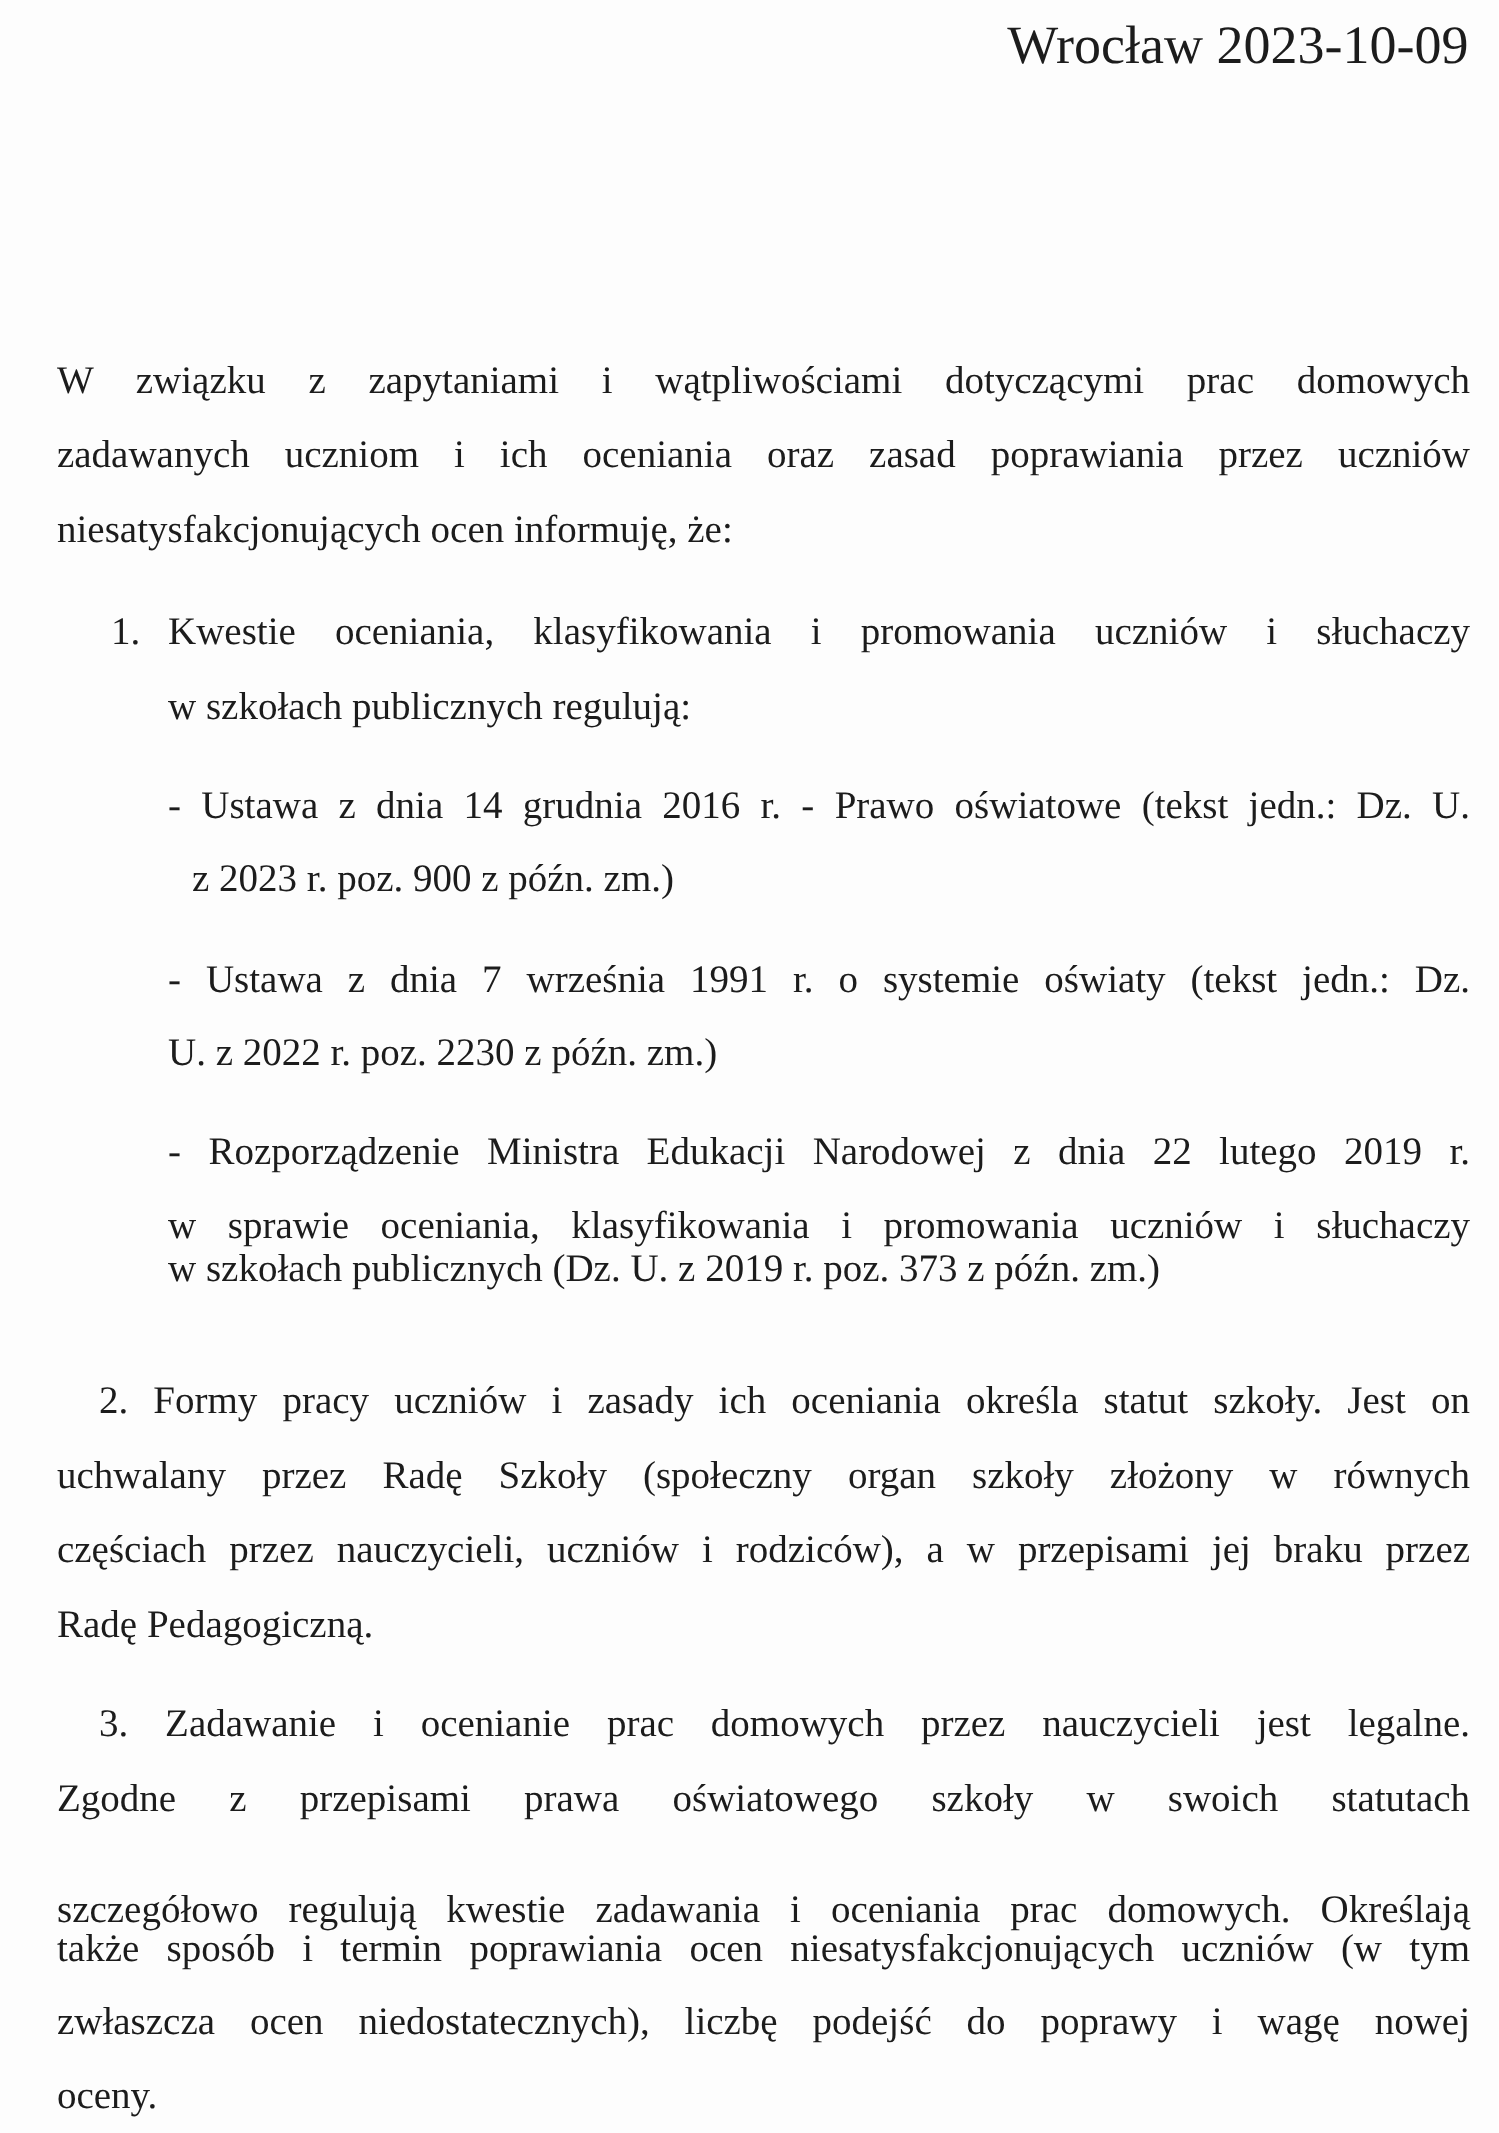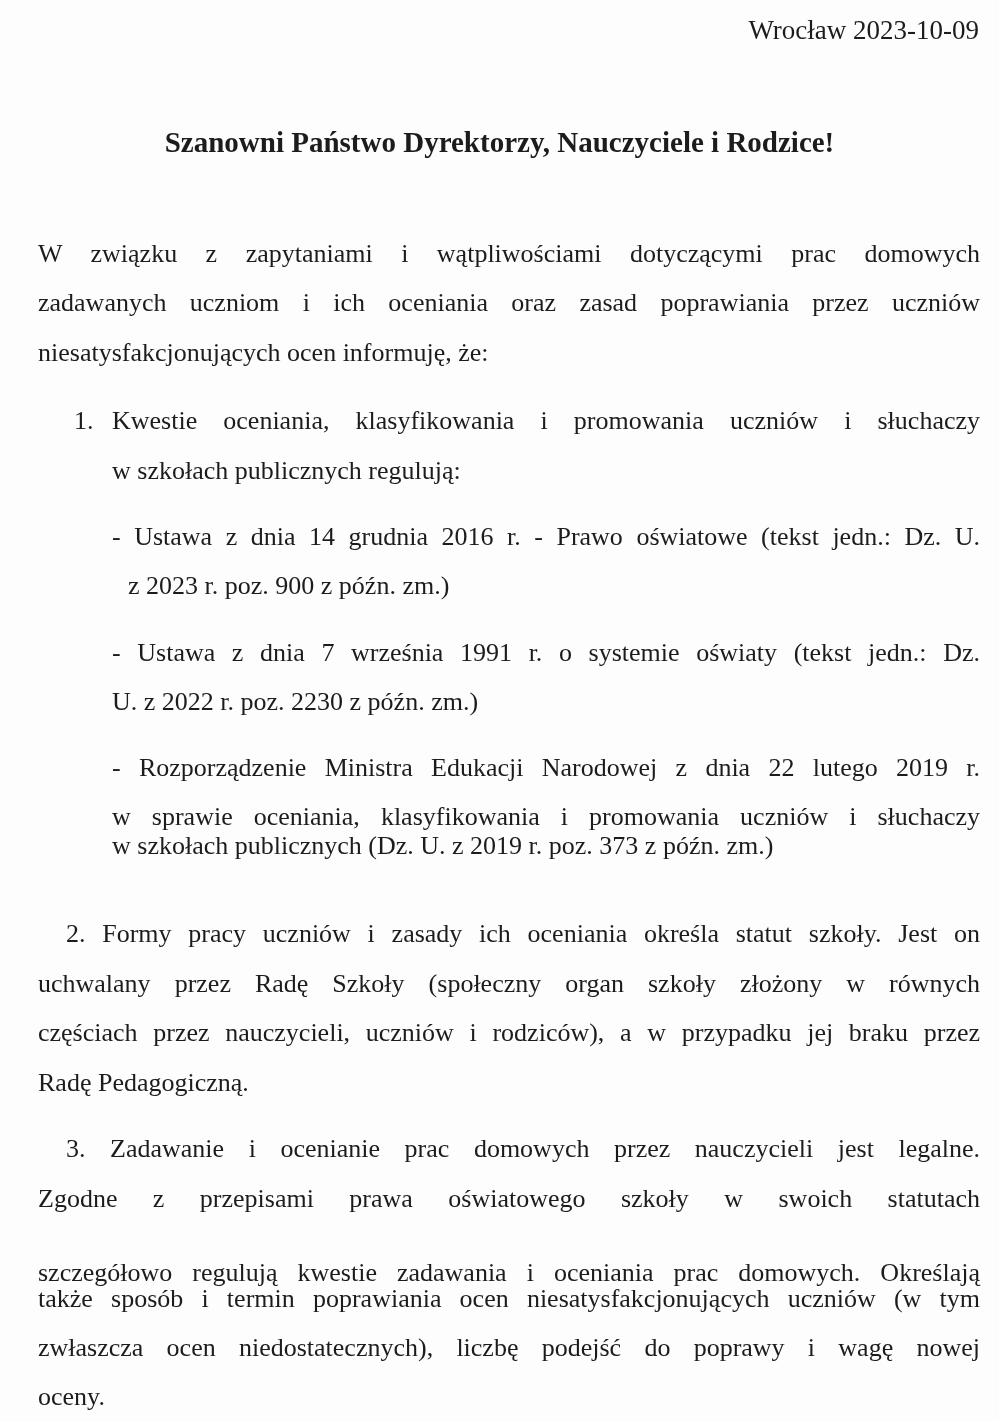--- a/index.html
+++ b/index.html
@@ -18,21 +18,21 @@
     .page {
       position: absolute;
       left: 0; top: 0;
       width: 999px; height: 1422px;
       background: #fdfdfd;
     }
     .date {
       position: absolute;
       top: 14px;
       right: 20px;
-      font-size: 27px;
+      font-size: 36px;
       line-height: 32px;
       white-space: nowrap;
     }
     .title {
       position: absolute;
       top: 124px;
       left: 0;
       width: 999px;
       text-align: center;
       font-size: 29px;
@@ -57,21 +57,20 @@
     .ind { left: 112px; width: 868px; }
     .num1 { left: 74px; }
   </style>
 </head>
 <body>
 
 <div class="page">
 
   <div class="date">Wrocław 2023-10-09</div>
 
-  <div class="title">Szanowni Państwo Dyrektorzy, Nauczyciele i Rodzice!</div>
 
   <div>
     <div class="line fw just" style="top:238px;">W związku z zapytaniami i wątpliwościami dotyczącymi prac domowych</div>
     <div class="line fw just" style="top:287px;">zadawanych uczniom i ich oceniania oraz zasad poprawiania przez uczniów</div>
     <div class="line fw left" style="top:337px;">niesatysfakcjonujących ocen informuję, że:</div>
   </div>
 
   <div>
     <div class="line num1" style="top:405px;">1.</div>
     <div class="line ind just" style="top:405px;">Kwestie oceniania, klasyfikowania i promowania uczniów i słuchaczy</div>
@@ -90,21 +89,21 @@
     <div>
       <div class="line ind just" style="top:752px;">- Rozporządzenie Ministra Edukacji Narodowej z dnia 22 lutego 2019 r.</div>
       <div class="line ind just" style="top:801px;">w sprawie oceniania, klasyfikowania i promowania uczniów i słuchaczy</div>
       <div class="line ind left" style="top:830px;">w szkołach publicznych (Dz. U. z 2019 r. poz. 373 z późn. zm.)</div>
     </div>
   </div>
 
   <div>
     <div class="line just" style="top:918px; left:66px; width:914px;">2.  Formy pracy uczniów i zasady ich oceniania określa statut szkoły. Jest on</div>
     <div class="line fw just" style="top:968px;">uchwalany przez Radę Szkoły (społeczny organ szkoły złożony w równych</div>
-    <div class="line fw just" style="top:1017px;">częściach przez nauczycieli, uczniów i rodziców), a w przypadku jej braku przez</div>
+    <div class="line fw just" style="top:1017px;">częściach przez nauczycieli, uczniów i rodziców), a w przepisami jej braku przez</div>
     <div class="line fw left" style="top:1067px;">Radę Pedagogiczną.</div>
   </div>
 
   <div>
     <div class="line just" style="top:1133px; left:66px; width:914px;">3. Zadawanie i ocenianie prac domowych przez nauczycieli jest legalne.</div>
     <div class="line fw just" style="top:1183px;">Zgodne z przepisami prawa oświatowego szkoły w swoich statutach</div>
     <div class="line fw just" style="top:1225px;margin-top:32px;">szczegółowo regulują kwestie zadawania i oceniania prac domowych. Określają</div>
     <div class="line fw just" style="top:1283px;">także sposób i termin poprawiania ocen niesatysfakcjonujących uczniów (w tym</div>
     <div class="line fw just" style="top:1332px;">zwłaszcza ocen niedostatecznych), liczbę podejść do poprawy i wagę nowej</div>
     <div class="line fw left" style="top:1381px;">oceny.</div>

